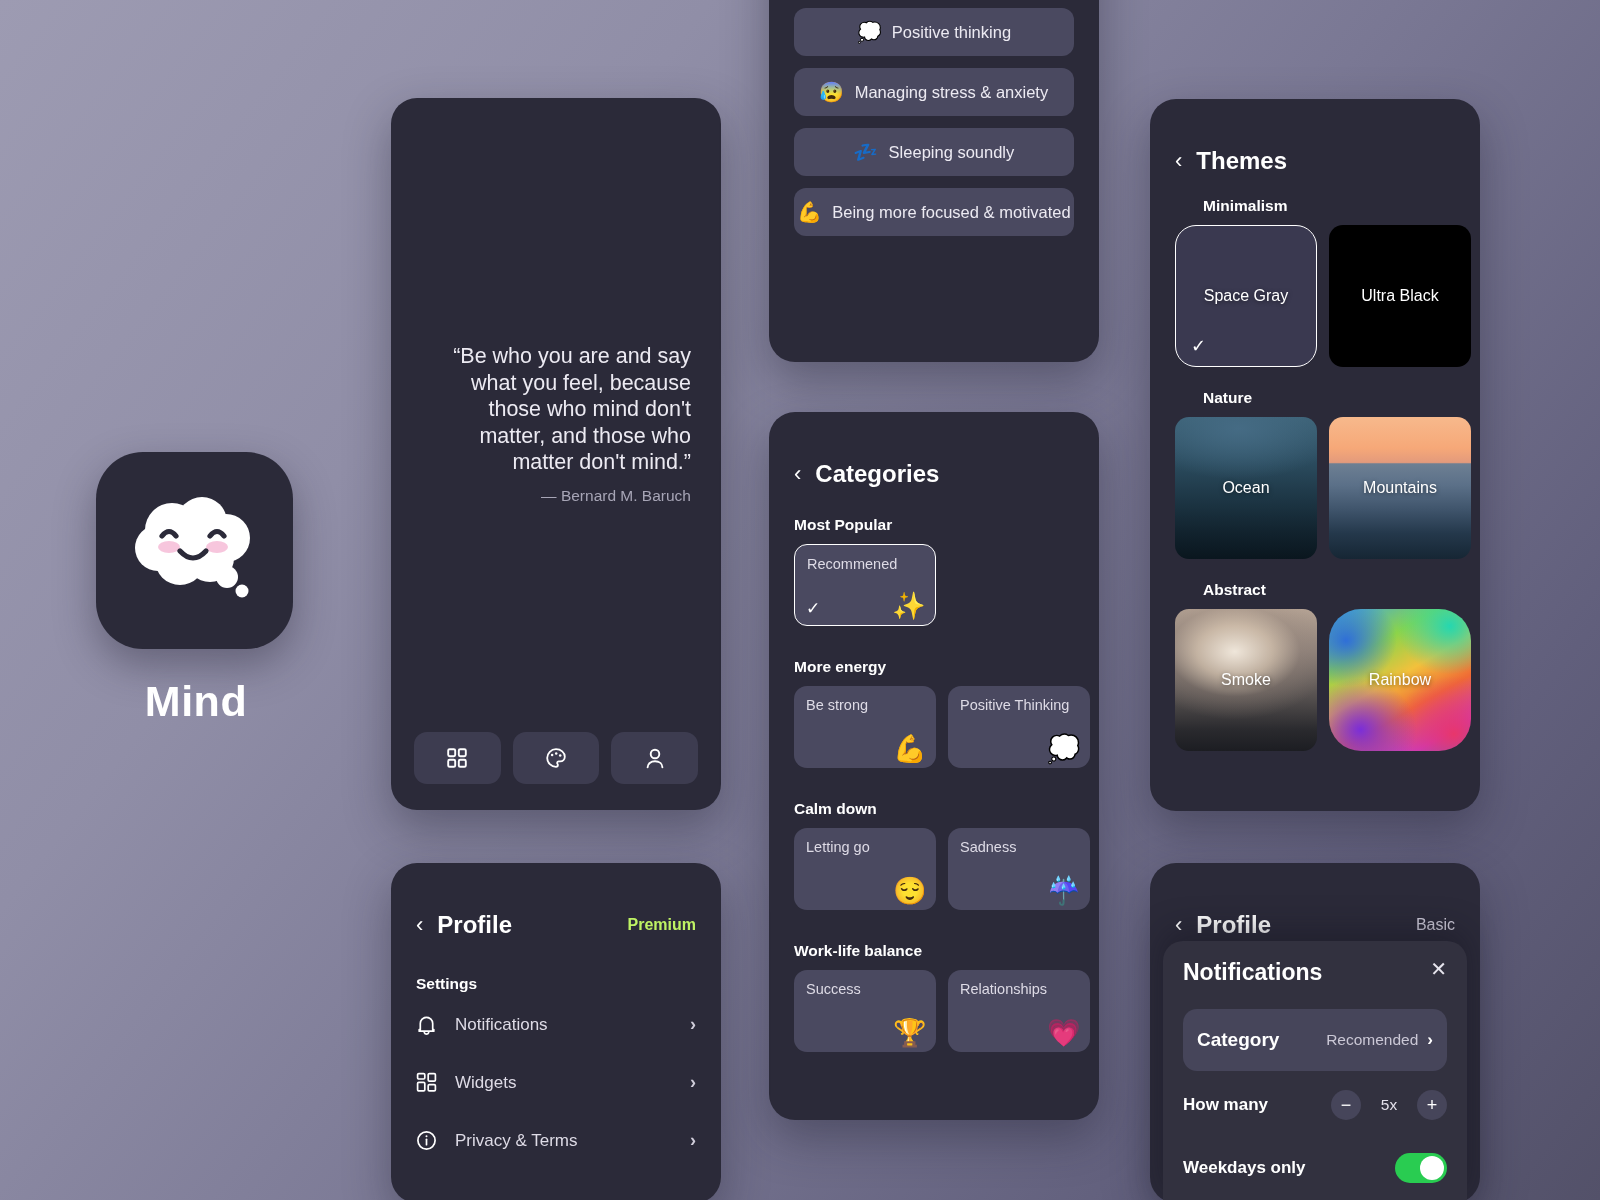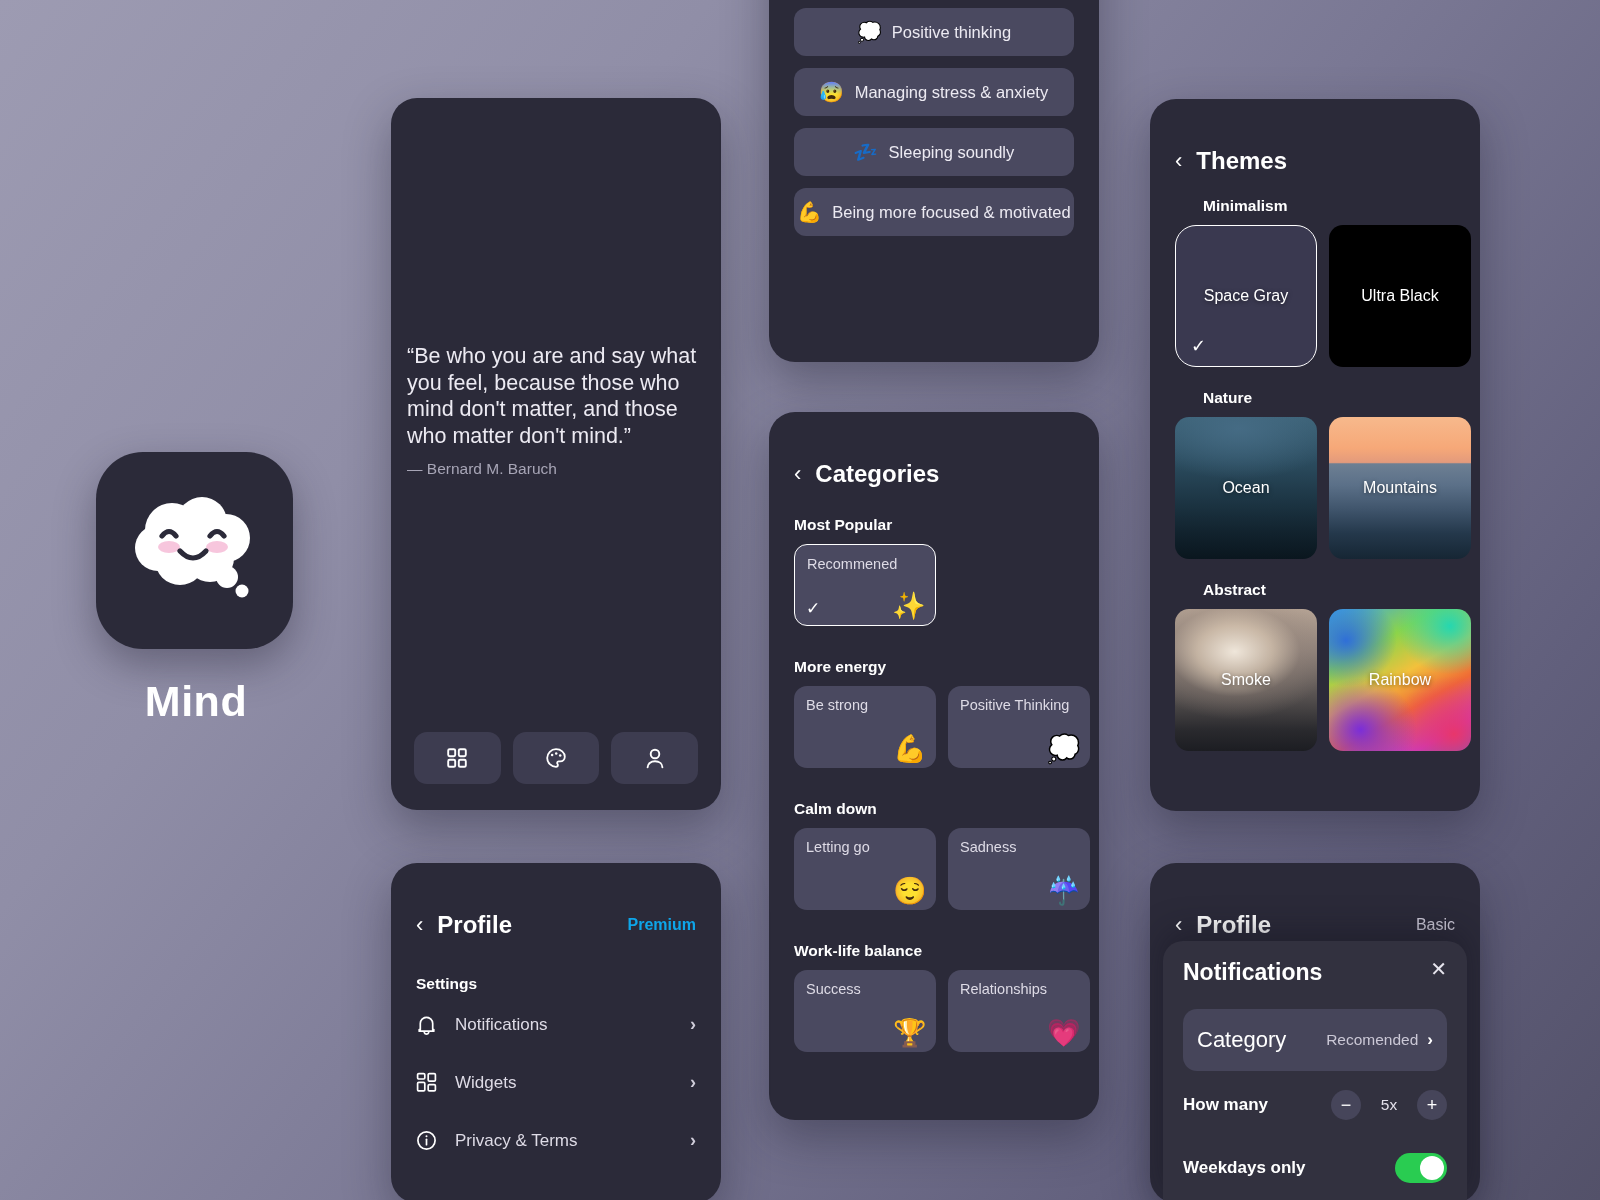--- a/index.html
+++ b/index.html
@@ -37,21 +37,21 @@
   }
   .app-name {
     margin-top: 28px; text-align: center; color: #ffffff;
     font-size: 43px; font-weight: bold; letter-spacing: .5px;
   }
 
   
   #quote-card { left: 391px; top: 98px; width: 330px; height: 712px; }
   .quote-body {
     position: absolute; left: 0; right: 0; top: 245px;
-    padding: 0 16px; text-align: left;
+    padding: 0 30px; text-align: right;
   }
   .quote-text { color: #eceaf2; font-size: 21.5px; line-height: 26.6px; }
   .quote-author { margin-top: 11px; color: #a7a5b6; font-size: 15.5px; }
   .quote-nav {
     position: absolute; left: 23px; right: 23px; bottom: 26px;
     display: flex; gap: 12px;
   }
   .nav-btn {
     flex: 1; height: 52px; background: #3d3c50; border-radius: 13px;
     display: flex; align-items: center; justify-content: center;
@@ -142,40 +142,41 @@
       radial-gradient(70% 48% at 42% 30%, #efe6da 0%, rgba(214,196,176,.75) 38%, rgba(150,134,124,.35) 66%, rgba(60,56,60,0) 100%),
       linear-gradient(180deg, #b6a495 0%, #8d8079 30%, #55504f 62%, #2a2a2e 85%, #1c1d22 100%);
   }
   .sw-rainbow {
     background:
       radial-gradient(60% 55% at 85% 12%, #25d7b0 0%, rgba(37,215,176,0) 62%),
       radial-gradient(55% 50% at 12% 22%, #2f6fd8 0%, rgba(47,111,216,0) 65%),
       radial-gradient(60% 55% at 22% 85%, #7b2ed8 0%, rgba(123,46,216,0) 66%),
       radial-gradient(65% 60% at 88% 88%, #e8366b 0%, rgba(232,54,107,0) 68%),
       linear-gradient(150deg, #3aa0f0 0%, #8bd44a 28%, #f2c13c 48%, #ef6a35 66%, #c43bd0 86%, #3b6de0 100%);
+    border-radius: 32px;
   }
 
   
   #profile-card-2 { left: 1150px; top: 863px; width: 330px; height: 340px; }
   .profile-head-2 { display: flex; align-items: center; padding: 48px 25px 0 25px; }
   .plan-basic { margin-left: auto; color: #cdcad8; font-size: 16px; }
   #notifications-sheet {
     position: absolute; left: 1163px; top: 941px; width: 304px; height: 262px;
     background: #32313f; border-radius: 20px 20px 0 0;
     box-shadow: 0 -10px 32px rgba(20,18,32,.42);
     z-index: 5; overflow: hidden;
   }
   .notif-head { display: flex; align-items: flex-start; padding: 18px 20px 0 20px; }
   .notif-title { color: #fff; font-size: 23px; font-weight: bold; }
   .notif-close { margin-left: auto; color: #e7e5ee; font-size: 20px; line-height: 1; }
   .notif-category {
     margin: 23px 20px 0 20px; height: 62px; background: #46455a; border-radius: 14px;
     display: flex; align-items: center; padding: 0 14px;
   }
-  .nc-label { color: #fff; font-size: 22px; font-weight: normal; }
+  .nc-label { color: #fff; font-size: 19px; font-weight: bold; }
   .nc-value { margin-left: auto; color: #cbc8d6; font-size: 15.5px; }
   .nc-chev { color: #fff; font-size: 17px; font-weight: bold; margin-left: 9px; }
   .notif-row { display: flex; align-items: center; padding: 0 20px; height: 58px; margin-top: 5px; }
   .nr-label { color: #fff; font-size: 17px; font-weight: bold; }
   .stepper { margin-left: auto; display: flex; align-items: center; gap: 16px; }
   .step-btn {
     width: 30px; height: 30px; border-radius: 50%; background: #46455a;
     display: flex; align-items: center; justify-content: center; color: #fff; font-size: 18px; line-height: 1;
   }
   .step-val { color: #e3e0ea; font-size: 15.5px; min-width: 24px; text-align: center; }
@@ -338,21 +339,21 @@
 
     </div>
 
   </div>
 </div>
 
 <div class="card" id="profile-card">
   <div class="profile-head">
     <span class="back-chev">‹</span>
     <span class="sheet-title">Profile</span>
-    <span class="plan-badge" id="plan-badge" style="color: #0ea5e9;">Premium</span>
+    <span class="plan-badge" id="plan-badge" style="color: #bef264;">Premium</span>
   </div>
   <div class="settings-label">Settings</div>
 
   <div class="setting-row">
     <span>
       <svg width="21" height="22" viewBox="0 0 21 22" fill="none" stroke="#fff" stroke-width="1.7" stroke-linecap="round" stroke-linejoin="round">
         <path d="M4.3 15.6V9.6a6.2 6.2 0 0 1 12.4 0v6h1.1v1.6H3.2v-1.6Z"></path>
         <path d="M8.3 18.6a2.4 2.4 0 0 0 4.4 0"></path>
       </svg>
     </span>

